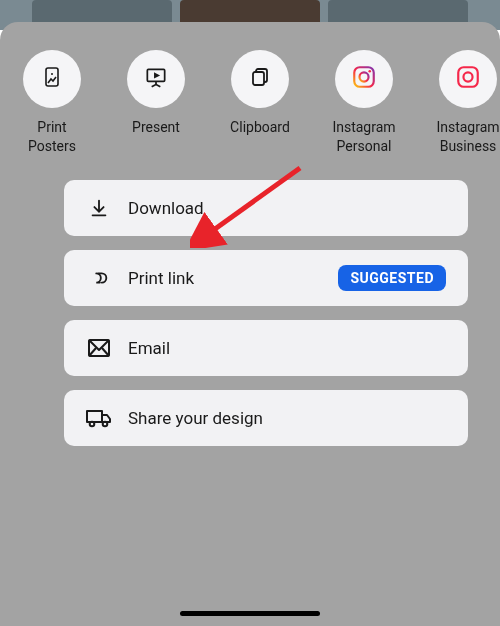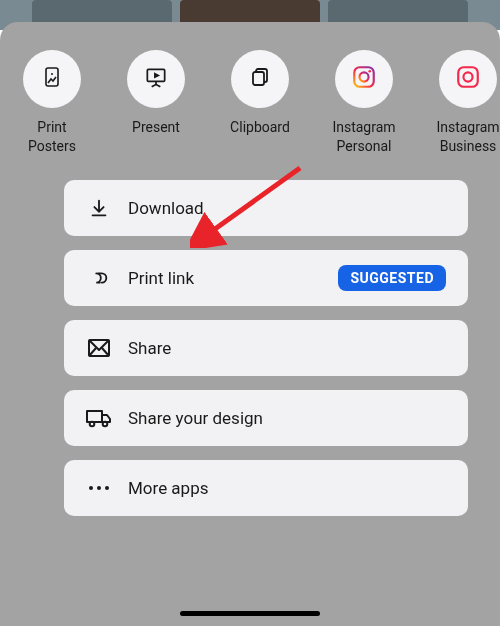--- a/index.html
+++ b/index.html
@@ -255,45 +255,35 @@
 
     <div class="action-btn">
       <span class="action-icon">
         <svg width="24" height="20" viewBox="0 0 24 20" fill="none" stroke="#1a1a1a" stroke-width="2" stroke-linejoin="round">
           <rect x="2" y="2" width="20" height="16" rx="1"></rect>
           <path d="M2 2 L12 12 L22 2"></path>
           <path d="M2 18 L9 10"></path>
           <path d="M22 18 L15 10"></path>
         </svg>
       </span>
-      <span class="action-label">Share</span>
+      <span class="action-label">Email</span>
     </div>
 
     <div class="action-btn">
       <span class="action-icon">
         <svg width="26" height="22" viewBox="0 0 26 22" fill="none" stroke="#1a1a1a" stroke-width="2" stroke-linejoin="round">
           <rect x="1" y="4" width="15" height="11"></rect>
           <path d="M16 8 L21 8 L24 12 L24 15 L16 15 Z"></path>
           <circle cx="6" cy="17" r="2.3"></circle>
           <circle cx="19" cy="17" r="2.3"></circle>
         </svg>
       </span>
       <span class="action-label">Share your design</span>
     </div>
 
-    <div class="action-btn">
-      <span class="action-icon">
-        <span class="dots">
-            <span></span>
-            <span></span>
-            <span></span>
-          </span>
-      </span>
-      <span class="action-label">More apps</span>
-    </div>
 
   </div>
 
   <svg class="arrow" style="left:190px; top:136px;" width="120" height="90">
     <defs>
       <marker id="ahead" markerWidth="8" markerHeight="8" refX="2" refY="4" orient="auto">
         <path d="M0 0 L8 4 L0 8 Z" fill="#e8232a"></path>
       </marker>
     </defs>
     <line x1="110" y1="10" x2="18" y2="76" stroke="#e8232a" stroke-width="5" marker-end="url(#ahead)"></line>

